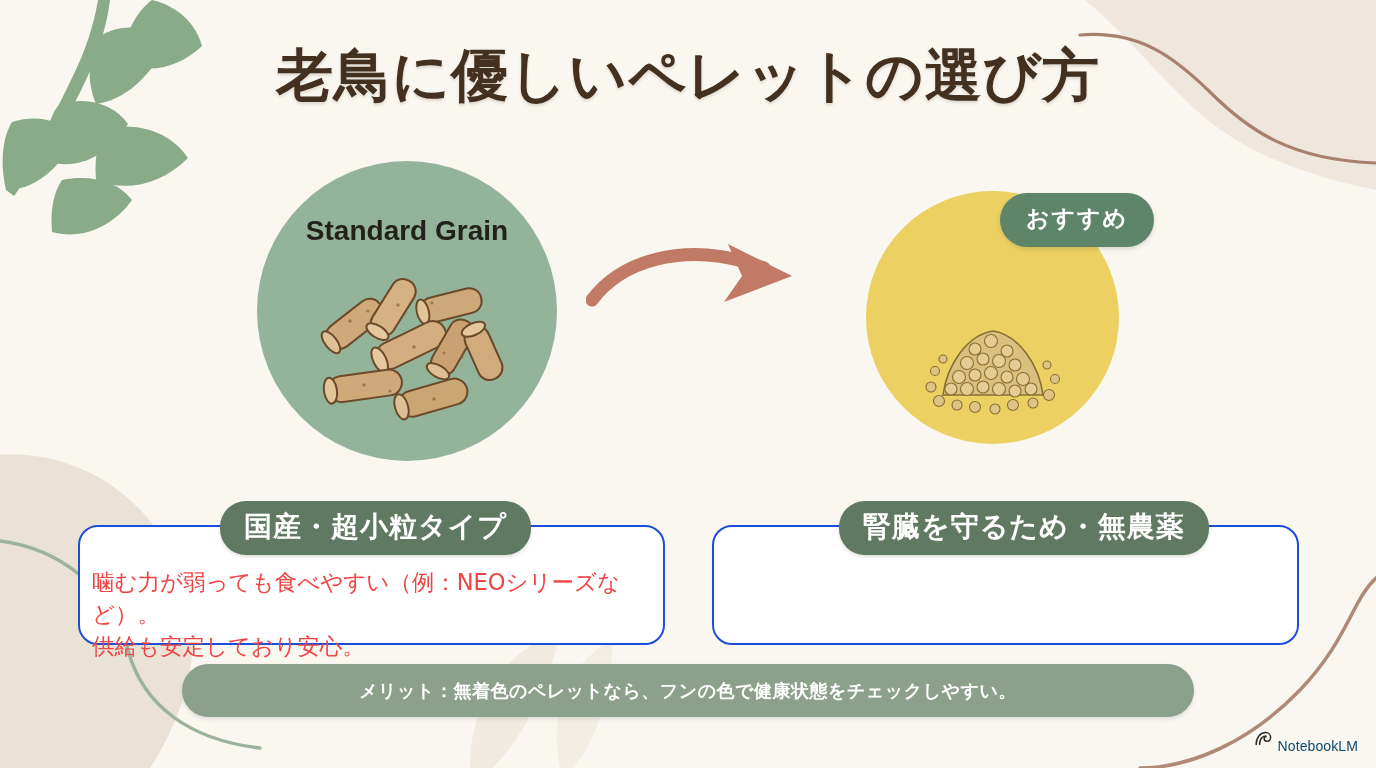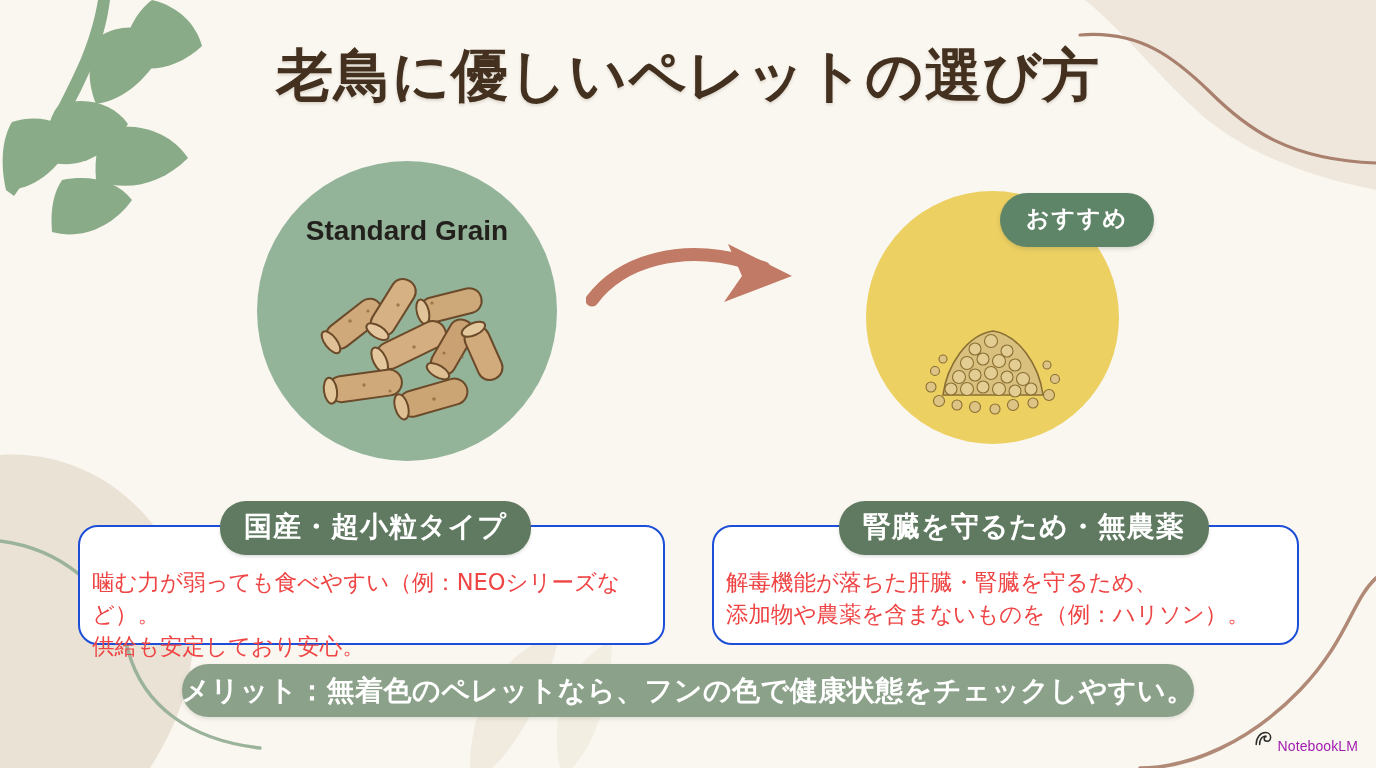--- a/index.html
+++ b/index.html
@@ -160,39 +160,39 @@
     height: 53px;
     background: #8ba189;
     border-radius: 27px;
     display: flex;
     align-items: center;
     justify-content: center;
     box-shadow: 0 2px 4px rgba(70,80,65,0.15);
   }
   .banner-text {
     color: #ffffff;
-    font-size: 28px;
+    font-size: 18px;
     font-weight: 700;
     letter-spacing: 0.5px;
     font-family: "DejaVu Sans", "Liberation Sans", sans-serif;
     white-space: nowrap;
   }
 
   
   .watermark {
     position: absolute;
     right: 18px;
     bottom: 14px;
     display: flex;
     align-items: center;
     gap: 6px;
   }
   .watermark-text {
     font-size: 14px;
-    color: #a21caf;
+    color: #0c4a6e;
     font-family: "Liberation Sans", sans-serif;
     letter-spacing: 0.1px;
     margin-top: 15px;
   }
 </style>
 </head>
 <body>
 
 <div id="slide">
 
@@ -331,22 +331,20 @@
   </svg>
 
   <div class="card card-left">
     <div class="card-pill">国産・超小粒タイプ</div>
     <div class="card-body">噛む力が弱っても食べやすい（例：NEOシリーズなど）。
 供給も安定しており安心。</div>
   </div>
 
   <div class="card card-right">
     <div class="card-pill">腎臓を守るため・無農薬</div>
-    <div class="card-body">解毒機能が落ちた肝臓・腎臓を守るため、
-添加物や農薬を含まないものを（例：ハリソン）。</div>
   </div>
 
   <div class="banner">
     <span class="banner-text">メリット：無着色のペレットなら、フンの色で健康状態をチェックしやすい。</span>
   </div>
 
   <div class="watermark">
     <svg width="17" height="15" viewBox="0 0 17 15" xmlns="http://www.w3.org/2000/svg">
       <path d="M1.2,13.4 C1.2,6.6 5.2,1.6 10.6,1.6 C13.6,1.6 15.6,3.6 15.6,6.2 C15.6,8.6 14,10.2 12,10.2 C10.4,10.2 9.2,9.1 9.2,7.7 C9.2,6.5 10,5.7 11,5.7" fill="none" stroke="#2b2b28" stroke-width="1.5" stroke-linecap="round"></path>
       <path d="M4.6,13.4 C4.6,8.4 7.2,4.9 10.8,4.9" fill="none" stroke="#2b2b28" stroke-width="1.5" stroke-linecap="round"></path>

